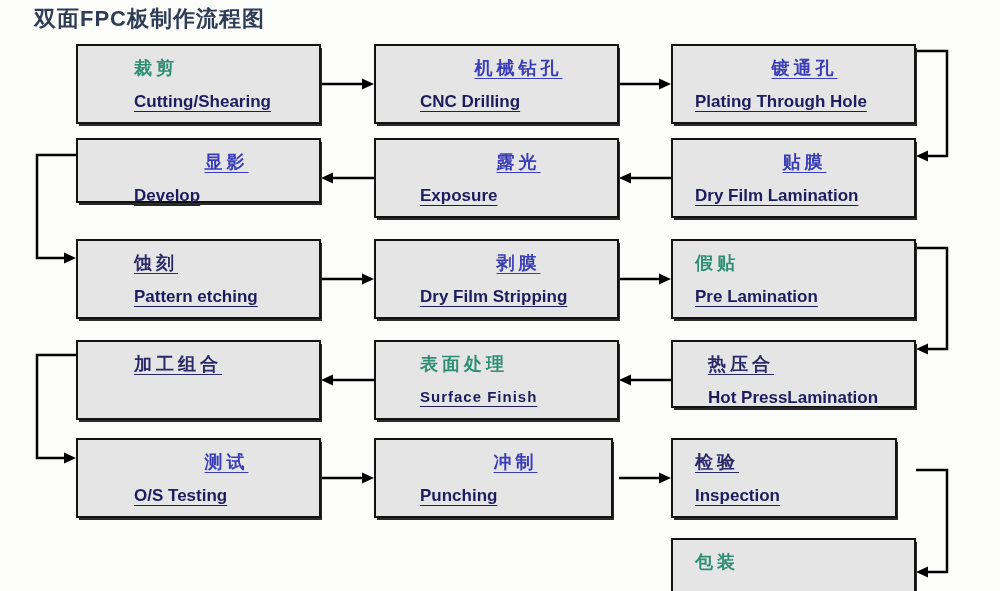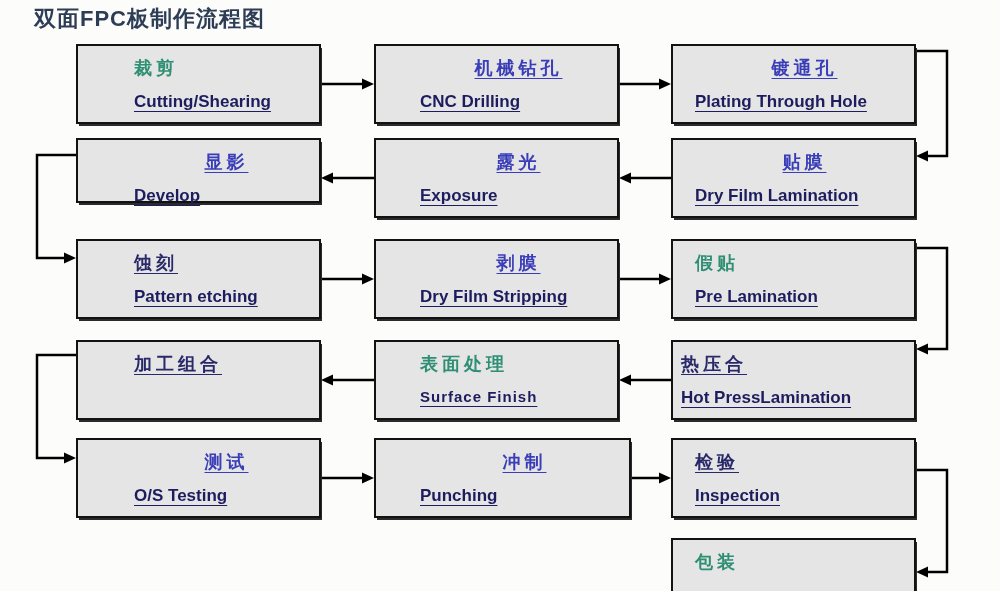--- a/index.html
+++ b/index.html
@@ -148,33 +148,33 @@
         <div class="zh green">假贴</div>
         <div class="en">Pre Lamination</div>
       </div>
       <div class="node" style="left: 76px; top: 340px; width: 245px; height: 80px; padding-left: 56px;">
         <div class="zh navy u">加工组合</div>
       </div>
       <div class="node" style="left: 374px; top: 340px; width: 245px; height: 80px; padding-left: 44px;">
         <div class="zh green">表面处理</div>
         <div class="en small">Surface Finish</div>
       </div>
-      <div class="node" style="left: 671px; top: 340px; width: 245px; height: 80px; padding-left: 8px;">
+      <div class="node" style="left: 671px; top: 340px; width: 245px; height: 68px; padding-left: 35px;">
         <div class="zh navy u">热压合</div>
         <div class="en">Hot PressLamination</div>
       </div>
       <div class="node" style="left: 76px; top: 438px; width: 245px; height: 80px; padding-left: 56px;">
         <div class="zh blue u">测试</div>
         <div class="en">O/S Testing</div>
       </div>
-      <div class="node" style="left: 374px; top: 438px; width: 257px; height: 80px; padding-left: 44px;">
+      <div class="node" style="left: 374px; top: 438px; width: 239px; height: 80px; padding-left: 44px;">
         <div class="zh blue u">冲制</div>
         <div class="en">Punching</div>
       </div>
-      <div class="node" style="left: 671px; top: 438px; width: 245px; height: 80px; padding-left: 22px;">
+      <div class="node" style="left: 671px; top: 438px; width: 226px; height: 80px; padding-left: 22px;">
         <div class="zh navy u">检验</div>
         <div class="en">Inspection</div>
       </div>
       <div class="node" style="left: 671px; top: 538px; width: 245px; height: 80px; padding-left: 22px;">
         <div class="zh green">包装</div>
       </div>
     </div>
 </div>
 
 </body></html>

